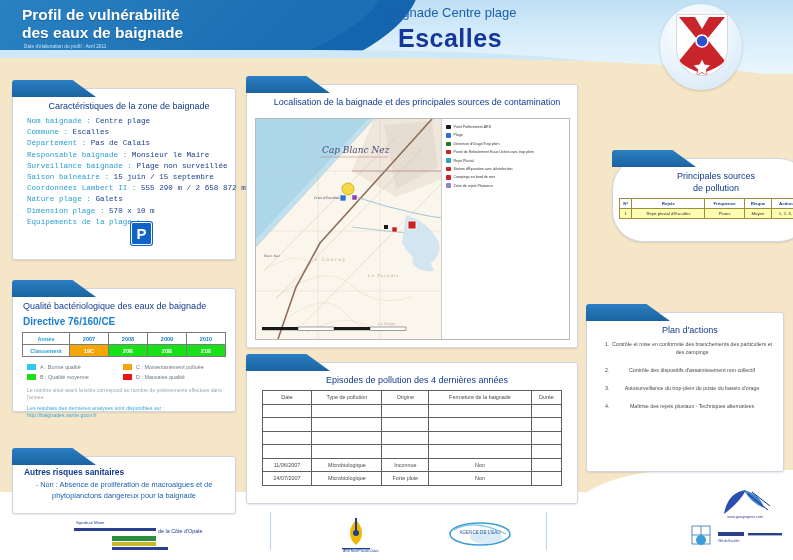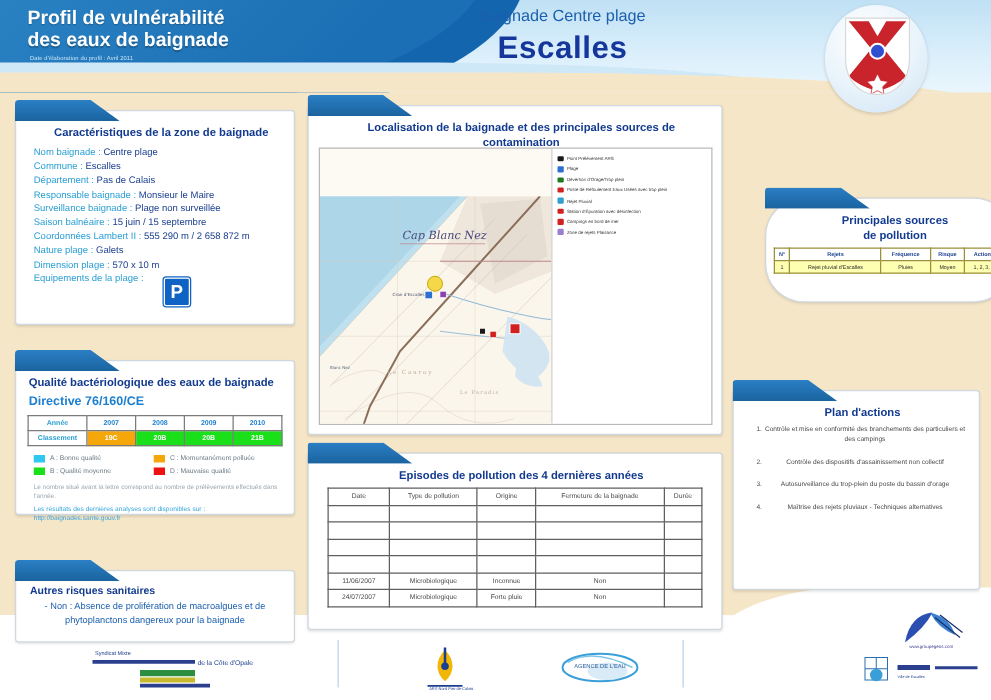--- a/index.html
+++ b/index.html
@@ -90,30 +90,30 @@
     border:1px solid #cfd8e0;border-radius:3px;
     box-shadow:0 1px 2px rgba(0,0,0,.10);
   }
   .panel-tab{
     position:absolute;left:-1px;top:-9px;width:84px;height:17px;
     background:linear-gradient(180deg,#2b7fc4,#1a639f);
     border-top-left-radius:3px;
     clip-path:polygon(0 0,72% 0,100% 100%,0 100%);
   }
   .panel-h{
-    color:#123a8f;font-weight:bold;font-size:9px;text-align:center;
+    color:#123a8f;font-weight:normal;font-size:9px;text-align:center;
     margin:11px 6px 4px 16px;line-height:12px;
   }
   .panel-h.left{text-align:left;margin-left:10px;}
 
   
   #p-carac{left:12px;top:88px;width:222px;height:170px;}
   .carac-list{margin:2px 0 0 14px;}
   .carac-list div{
-    font-size:7.6px;line-height:11.2px;color:#2b9fd4;white-space:nowrap;
+    font-size:7.6px;line-height:11.2px;color:#2b9fd4;white-space:nowrap;font-family:Liberation Mono, monospace;
   }
   .carac-list b{color:#1b3f8f;font-weight:normal;}
   .pico{
     position:absolute;left:118px;top:133px;width:19px;height:21px;
     background:#0f63c4;border-radius:2px;
     color:#fff;font-weight:bold;font-size:15px;text-align:center;line-height:21px;
     border:1.5px solid #ffffff;box-shadow:0 0 0 1px #0f63c4;
   }
 
   #p-qual{left:12px;top:288px;width:222px;height:122px;}
@@ -143,21 +143,21 @@
     position:absolute;left:8px;top:33px;width:313px;height:220px;
     background:#fdf9f3;border:1px solid #b9b9b9;overflow:hidden;
   }
   .map-legend{
     position:absolute;right:0;top:0;width:128px;height:100%;
     background:#ffffff;border-left:1px solid #cfcfcf;padding:5px 0 0 4px;
     box-sizing:border-box;
   }
   .mlrow{display:flex;align-items:center;font-size:3.6px;color:#333;line-height:6px;margin-bottom:2.4px;}
   .mlsw{width:4.5px;height:4.5px;margin-right:3px;flex:none;border-radius:1px;}
-  .maparea{position:absolute;left:0;top:0;width:202px;height:100%;margin-top:38px;}
+  .maparea{position:absolute;left:0;top:0;width:202px;height:100%;}
 
   #p-epis{left:246px;top:362px;width:330px;height:140px;}
   table.epis{border-collapse:collapse;margin:4px auto 0 auto;width:300px;}
   table.epis th,table.epis td{
     border:1px solid #5f5f5f;height:12.5px;font-size:5.4px;font-weight:normal;
     color:#4a4a4a;text-align:center;padding:0 2px;
   }
 
   
   #p-sources{left:612px;top:158px;width:196px;height:82px;border-radius:31px;}

